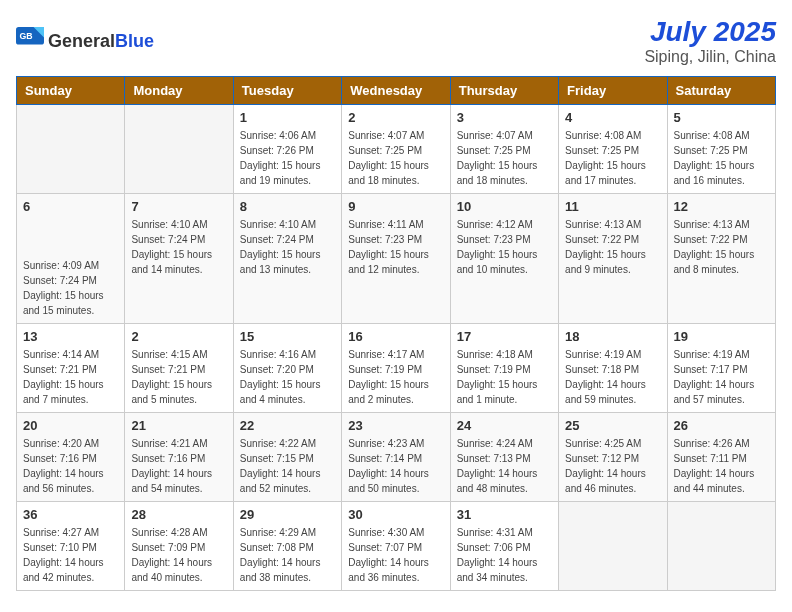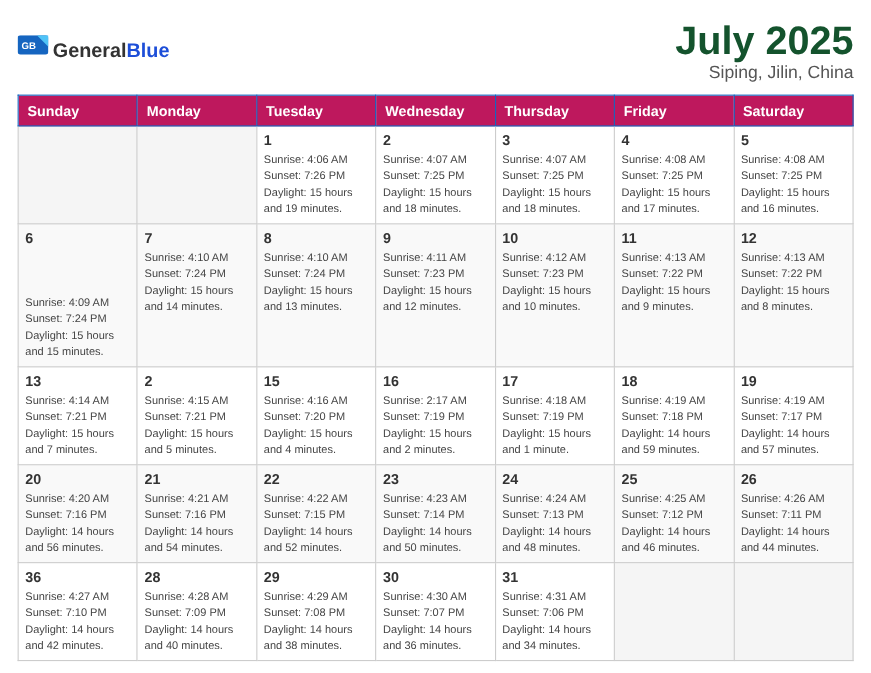--- a/index.html
+++ b/index.html
@@ -32,35 +32,36 @@
       color: #1d4ed8;
     }
     .logo-icon {
       width: 28px;
       height: 28px;
     }
     .title-block {
       text-align: right;
     }
     .title-month {
-      font-size: 36px;
-      font-weight: bold;
-      color: #14532d;
+      font-size: 28px;
+      font-weight: bold;
+      color: #1d4ed8;
+      font-style: italic;
     }
     .title-location {
       font-size: 16px;
       color: #555;
     }
     .calendar {
       width: 100%;
       border-collapse: collapse;
       border: 1px solid #ccc;
     }
     .calendar th {
-      background-color: #be185d;
+      background-color: #a16207;
       color: #fff;
       font-size: 13px;
       font-weight: bold;
       padding: 6px 8px;
       text-align: left;
       border: 1px solid #1565c0;
     }
     .calendar td {
       vertical-align: top;
       padding: 5px 6px;
@@ -229,21 +230,21 @@
         </td>
         <td>
           <span class="day-number">15</span>
           <div class="day-info" style="white-space: pre-line;">Sunrise: 4:16 AM
 Sunset: 7:20 PM
 Daylight: 15 hours
 and 4 minutes.</div>
         </td>
         <td>
           <span class="day-number">16</span>
-          <div class="day-info" style="white-space: pre-line;">Sunrise: 2:17 AM
+          <div class="day-info" style="white-space: pre-line;">Sunrise: 4:17 AM
 Sunset: 7:19 PM
 Daylight: 15 hours
 and 2 minutes.</div>
         </td>
         <td>
           <span class="day-number">17</span>
           <div class="day-info" style="white-space: pre-line;">Sunrise: 4:18 AM
 Sunset: 7:19 PM
 Daylight: 15 hours
 and 1 minute.</div>

